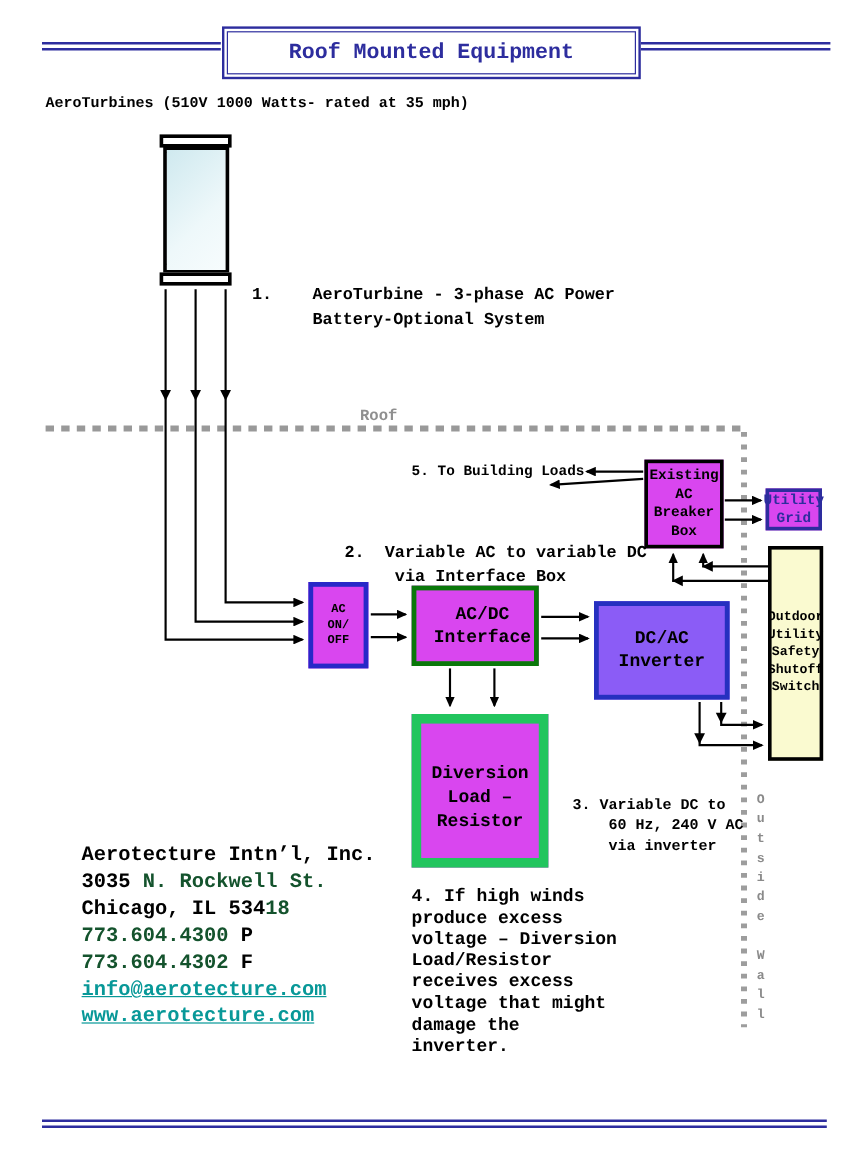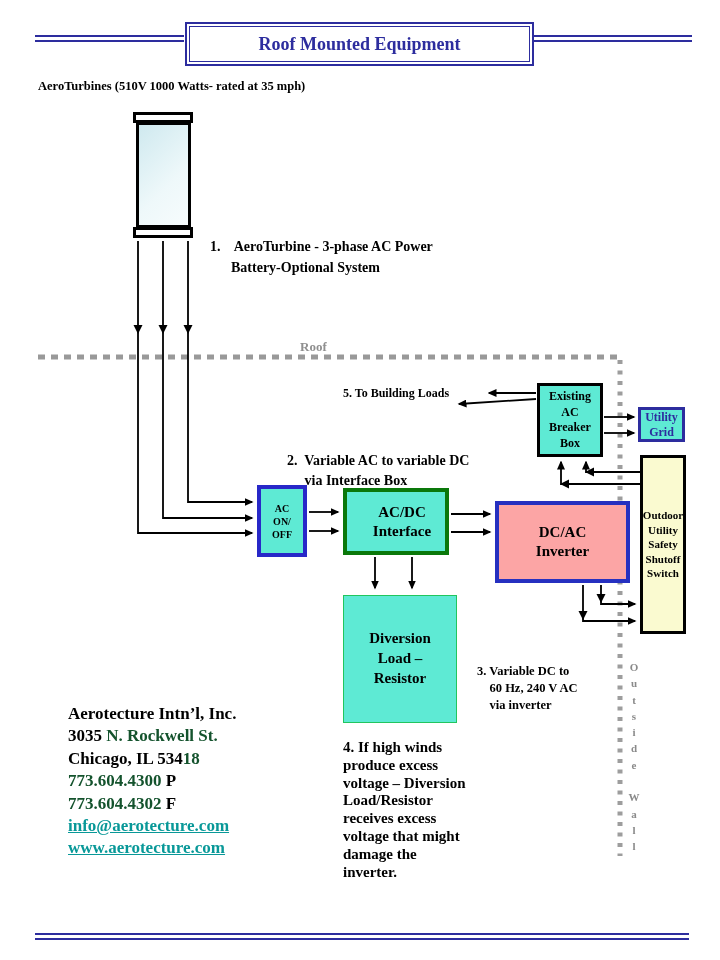--- a/index.html
+++ b/index.html
@@ -1,17 +1,17 @@
 <!DOCTYPE html>
 <html><head>
 <meta charset="utf-8">
 <style>
   html,body{margin:0;padding:0;background:#ffffff;}
   #page{position:relative;width:720px;height:960px;background:#ffffff;overflow:hidden;
-        font-family:Liberation Serif, serif;color:#000;}
+        font-family:Liberation Mono, monospace;color:#000;}
   .abs{position:absolute;}
   .pre{white-space:pre;}
   .preline{white-space:pre-line;}
 
   
   #wires{position:absolute;left:0;top:0;z-index:1;}
 
   
   #title-box{left:185px;top:22px;width:341px;height:36px;border:2px solid #2d2d9e;
              padding:2px;z-index:2;background:#fff;}
@@ -23,28 +23,28 @@
 
   
   .turb-cap{left:133px;width:54px;height:5px;border:3px solid #000;background:#fff;z-index:2;}
   #turb-cap-top{top:112px;}
   #turb-cap-bot{top:227px;}
   #turb-body{left:136px;top:122px;width:49px;height:100px;border:3px solid #000;
              background:linear-gradient(135deg,#cfe9ef 0%,#eef8fa 60%,#f7fcfd 100%);z-index:2;}
 
   
   .dbox{z-index:2;display:flex;align-items:center;justify-content:center;text-align:center;
-        box-sizing:border-box;background:#5eead4;}
+        box-sizing:border-box;background:#d946ef;}
   #ac-switch-box{left:257px;top:485px;width:50px;height:72px;border:4px solid #2828c8;}
   #ac-switch-box .lbl{font-size:10px;font-weight:600;line-height:13px;}
   #interface-box{left:343px;top:488px;width:106px;height:67px;border:4px solid #0a780a;padding-left:12px;}
   #interface-box .lbl{font-size:15px;font-weight:bold;line-height:19px;}
-  #inverter-box{left:495px;top:501px;width:135px;height:82px;border:4px solid #2630c0;background:#fca5a5;}
+  #inverter-box{left:495px;top:501px;width:113px;height:82px;border:4px solid #2630c0;background:#8b5cf6;}
   #inverter-box .lbl{font-size:15px;font-weight:bold;line-height:19px;}
-  #diversion-box{left:343px;top:595px;width:114px;height:128px;border:1px solid #22c55e;
+  #diversion-box{left:343px;top:595px;width:114px;height:128px;border:8px solid #22c55e;
                  align-items:flex-start;justify-content:center;}
   #diversion-box .lbl{font-size:15px;font-weight:bold;line-height:20px;margin-top:32px;}
   #breaker-box{left:537px;top:383px;width:66px;height:74px;border:3px solid #000;}
   #breaker-box .lbl{font-size:12px;font-weight:bold;line-height:15.5px;}
   #utility-grid-box{left:638px;top:407px;width:47px;height:35px;border:3px solid #2d2d9e;}
   #utility-grid-box .lbl{font-size:12px;font-weight:bold;line-height:15px;color:#2d2d9e;}
   #outdoor-switch-box{left:640px;top:455px;width:46px;height:179px;border:3px solid #000;
                  background:#fafad0;align-items:flex-start;}
   #outdoor-switch-box .lbl{font-size:11px;font-weight:bold;line-height:14.5px;margin-top:50px;}
 

